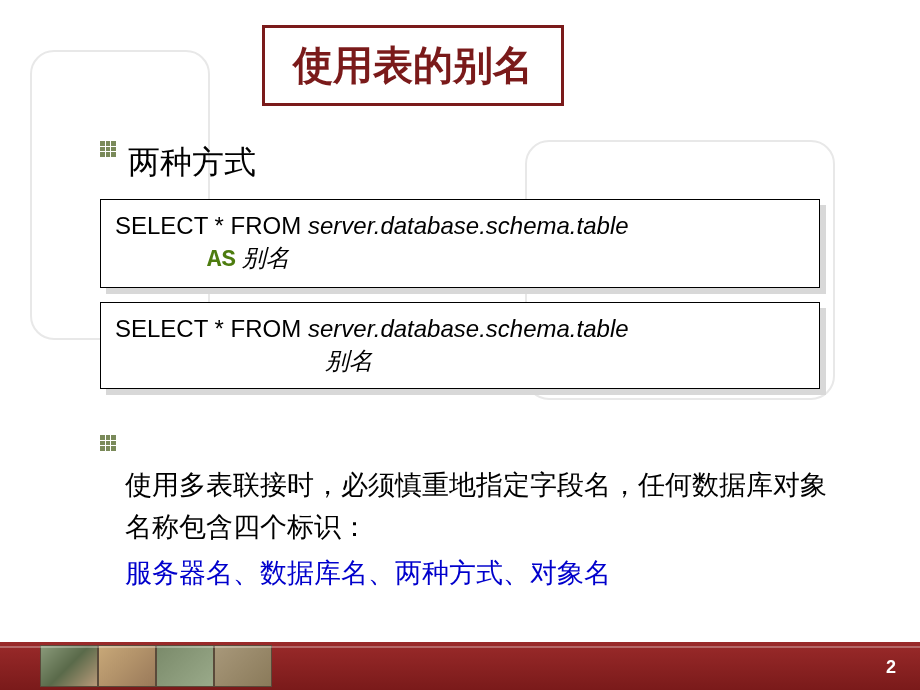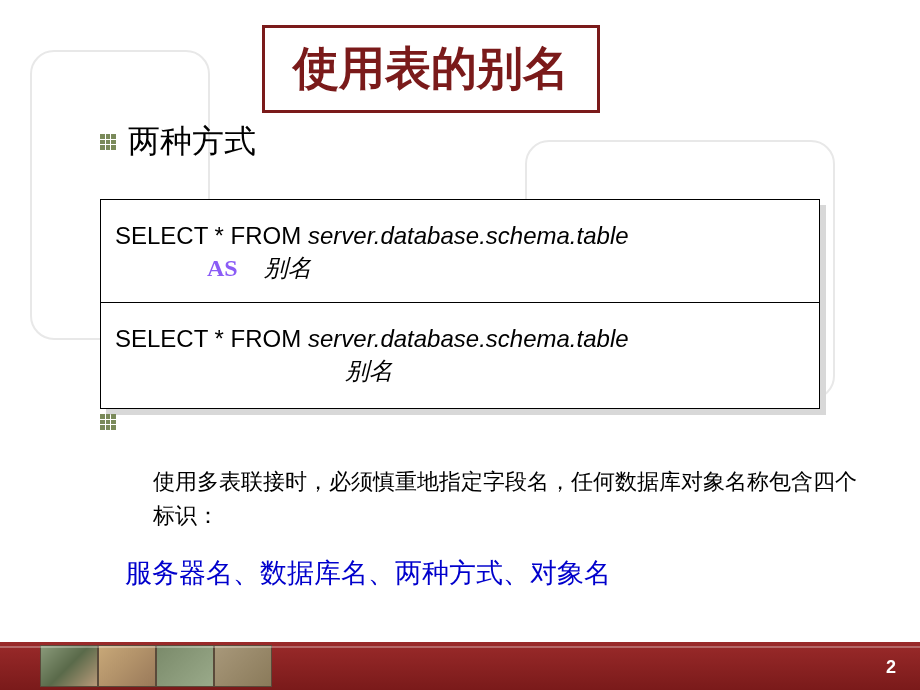--- a/index.html
+++ b/index.html
@@ -38,38 +38,38 @@
       position: absolute;
       left: 262px;
       top: 25px;
       padding: 10px 28px;
       border: 3px solid #7a1a1a;
       background: #ffffff;
       z-index: 2;
     }
     
     .title-text {
-      font-size: 46px;
+      font-size: 40px;
       font-weight: bold;
       color: #7a1a1a;
       font-family: "SimHei", "Microsoft YaHei", sans-serif;
     }
     
     .bullet-section {
       position: absolute;
       z-index: 2;
     }
     
     .bullet-1 { left: 100px; top: 120px; }
     .bullet-2 { left: 100px; top: 414px; }
     
     .bullet-row {
       display: flex;
-      align-items: center;
       gap: 12px;
+      margin-top: 21px;
     }
     
     .bullet-icon {
       width: 16px;
       height: 16px;
       display: grid;
       grid-template-columns: repeat(3, 1fr);
       grid-template-rows: repeat(3, 1fr);
       gap: 1px;
       flex-shrink: 0;
@@ -99,44 +99,43 @@
       top: 6px;
       width: 100%;
       height: 100%;
       background: #d8d8d8;
     }
     
     .code-box {
       position: relative;
       background: #ffffff;
       border: 1.5px solid #000;
-      padding: 20px 14px;
+      padding: 10px 14px;
       font-size: 24px;
       line-height: 1.35;
     }
     
     .code-normal { font-family: Arial, sans-serif; color: #000; }
     .code-italic { font-style: italic; font-family: Arial, sans-serif; }
-    .code-keyword { color: #8b5cf6; font-weight: bold; font-family: Liberation Serif, serif; }
-    .code-alias { font-style: italic; font-family: "SimSun", serif; margin-left: 20px; }
+    .code-keyword { color: #4d7c0f; font-weight: bold; font-family: Liberation Mono, monospace; }
+    .code-alias { font-style: italic; font-family: "SimSun", serif; }
     
     .indent-1 { display: inline-block; width: 92px; }
     .indent-2 { display: inline-block; width: 210px; }
     
     .desc-text {
       position: absolute;
       left: 125px;
       top: 465px;
       width: 720px;
-      font-size: 22px;
+      font-size: 27px;
       color: #000;
       line-height: 1.55;
       font-family: "SimSun", serif;
       z-index: 2;
-      margin-left: 28px;
     }
     
     .identifiers {
       position: absolute;
       left: 125px;
       top: 555px;
       font-size: 27px;
       color: #0000cc;
       font-family: "KaiTi", "SimSun", serif;
       z-index: 2;

